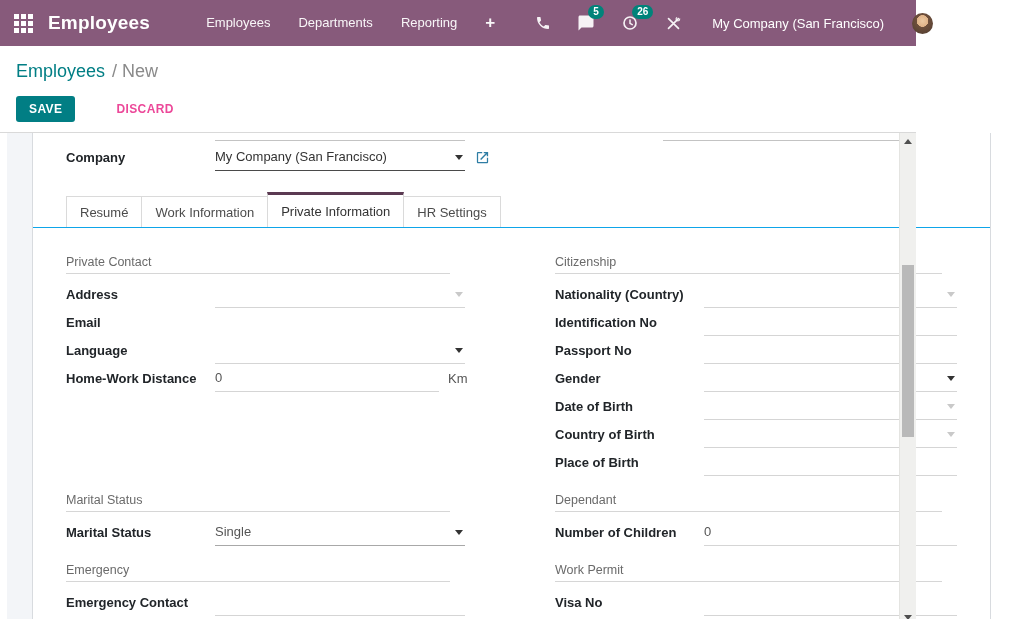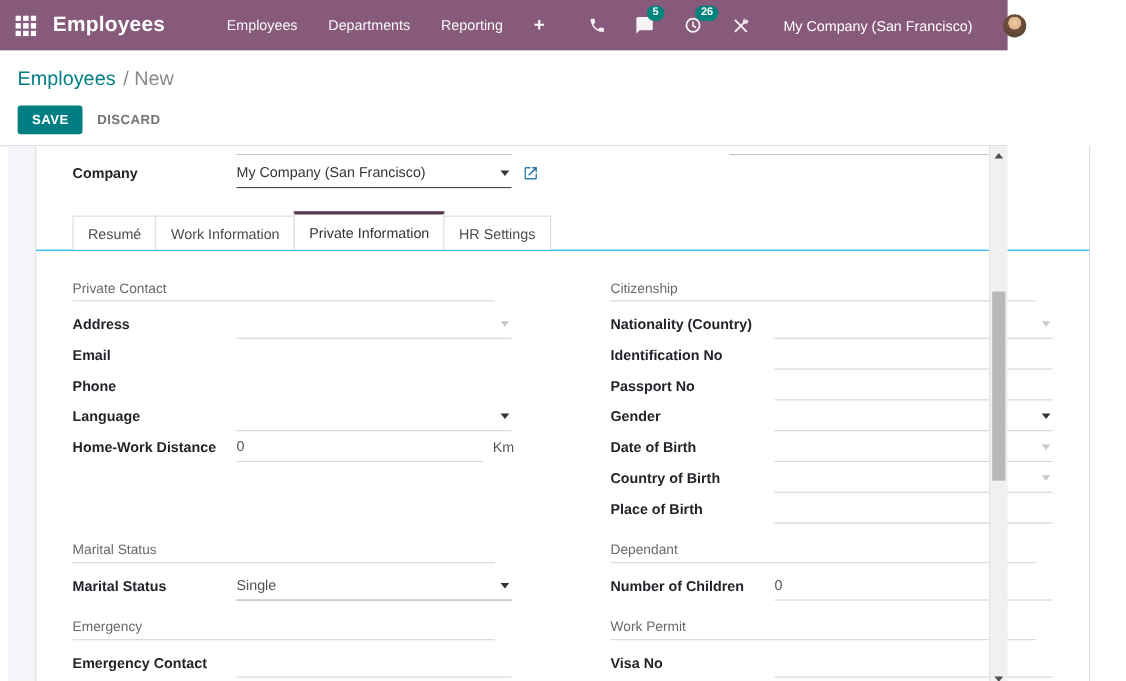--- a/index.html
+++ b/index.html
@@ -26,25 +26,25 @@
             background:radial-gradient(circle at 50% 38%, #ecc9a3 0%, #dfb288 34%, #6e4f3c 36%, #4e3b2f 100%); }
   .username { font-size:13px; margin-left:7px; cursor:pointer; white-space:nowrap; }
 
   
   .cpanel { height:87px; background:#fff; border-bottom:1px solid #d9d9d9;
             padding:12px 16px 0; }
   .breadcrumb { font-size:18px; line-height:26px; }
   .bc-link { color:#017E84; cursor:pointer; }
   .bc-sep { color:#8a8a8a; margin:0 5px 0 7px; }
   .bc-cur { color:#8a8a8a; }
-  .cbtns { margin-top:12px; display:flex; align-items:center; }
+  .cbtns { margin-top:12px; display:flex; align-items:center;gap:28px; }
   .btn-save { background:#017E84; color:#fff; border:none; font-weight:700; font-size:12px;
               letter-spacing:.4px; padding:6px 13px; border-radius:3px;
               font-family:inherit; cursor:pointer; }
-  .btn-discard { background:none; border:none; color:#737373; font-weight:700; font-size:12px;
+  .btn-discard { background:none; border:none; color:#ec4899; font-weight:700; font-size:12px;
                  letter-spacing:.4px; padding:6px 13px; font-family:inherit; cursor:pointer; }
 
   
   .content { position:relative; height:486px; background:#f3f5f8;margin-left:7px; }
   .sheet { position:absolute; left:25px; top:0; width:959px; height:486px; background:#fff;
            border-left:1px solid #d8dbdf; border-right:1px solid #d8dbdf; }
   .cut { position:absolute; top:7px; height:1px; background:#c3c3c3; width:250px; }
   .cut-l { left:182px; } .cut-r { left:630px; }
 
   .flabel { width:149px; flex:none; display:flex; align-items:center; font-size:13px;
@@ -203,24 +203,20 @@
               <span class="flabel">Address</span>
               <span class="fvalue lined">
                   <i class="caret light"></i>
                 </span>
             </div>
             <div class="frow">
               <span class="flabel">Email</span>
               <span class="fvalue"></span>
             </div>
             <div class="frow">
-              <span class="flabel">Phone</span>
-              <span class="fvalue"></span>
-            </div>
-            <div class="frow">
               <span class="flabel">Language</span>
               <span class="fvalue lined">
                   <i class="caret"></i>
                 </span>
             </div>
             <div class="frow">
               <span class="flabel">Home-Work Distance</span>
               <span class="fvalue">
                 <span class="inp">
                     <span class="vtext">0</span>

